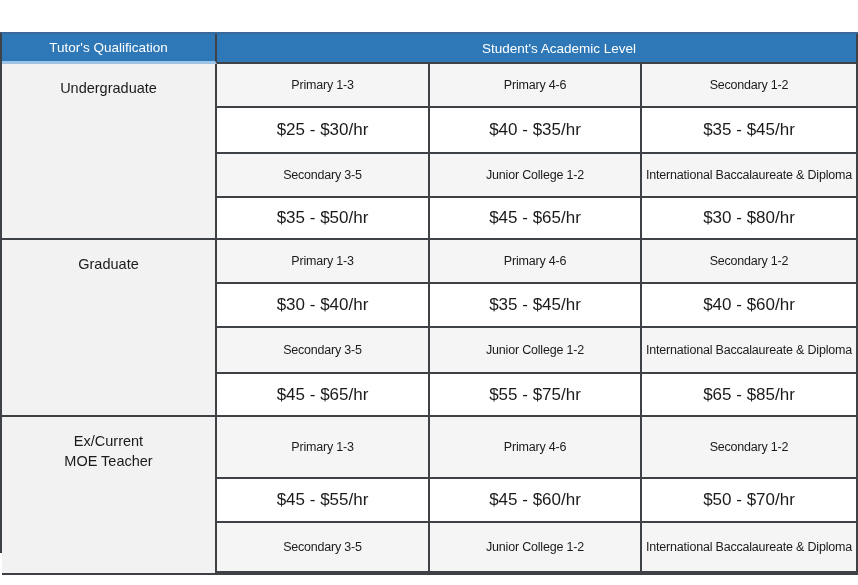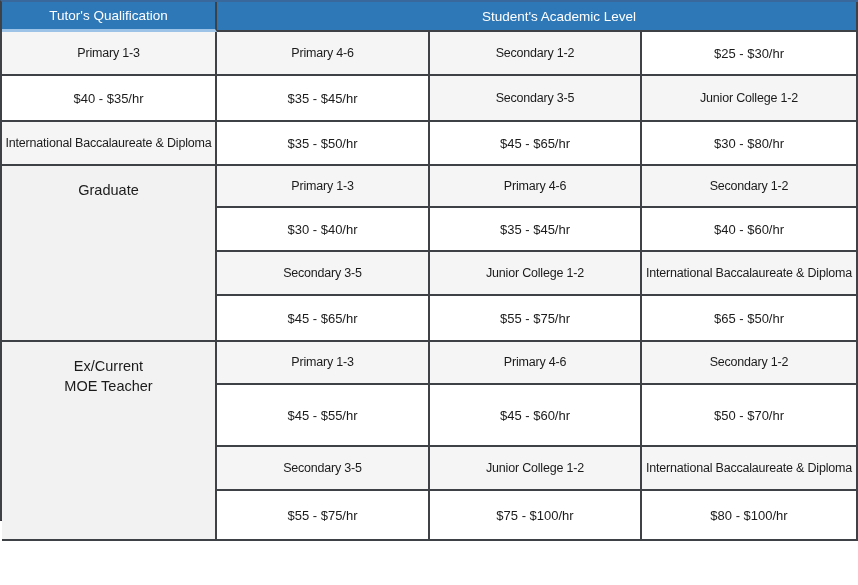--- a/index.html
+++ b/index.html
@@ -18,20 +18,21 @@
     display: grid;
     width: 858px;
     height: 521px;
     box-sizing: border-box;
     grid-template-columns: 215px 213px 212px 1fr;
     grid-template-rows: 30px 44px 46px 44px 42px 44px 44px 46px 43px 62px 44px 50px 1fr;
     border-top: 2px solid var(--top-edge, #39699C);
     border-left: 2px solid var(--border-dark, #3E4145);
     border-bottom: 1px solid var(--bottom-edge, #24272B);
     background: #701a75;
+    margin-top: 32px;
   }
   .cell {
     box-sizing: border-box;
     border-right: 2px solid var(--border-dark, #3E4145);
     border-bottom: 2px solid var(--border-dark, #3E4145);
     display: flex;
     align-items: center;
     justify-content: center;
     text-align: center;
     overflow: hidden;
@@ -60,34 +61,35 @@
   }
   .level-cell {
     background: var(--cell-gray, #F5F5F5);
     font-weight: normal;
     font-size: 12.5px;
     letter-spacing: -0.2px;
     line-height: 1.2;
   }
   .price-cell {
     background: #ffffff;
-    font-size: 13px;
+    font-size: 17px;
   }
   .row-span-4 {
     grid-row: span 4;
   }
 </style>
 </head>
 <body>
 
 <div class="page">
   <div class="grid">
     <div class="cell blue-header qual">Tutor's Qualification</div>
     <div class="cell blue-header levels">Student's Academic Level</div>
 
+  <div class="cell qual-cell row-span-4">Undergraduate</div>
       <div class="cell level-cell">Primary 1-3</div>
       <div class="cell level-cell">Primary 4-6</div>
       <div class="cell level-cell">Secondary 1-2</div>
       <div class="cell price-cell">$25 - $30/hr</div>
       <div class="cell price-cell">$40 - $35/hr</div>
       <div class="cell price-cell">$35 - $45/hr</div>
       <div class="cell level-cell">Secondary 3-5</div>
       <div class="cell level-cell">Junior College 1-2</div>
       <div class="cell level-cell">International Baccalaureate &amp; Diploma</div>
       <div class="cell price-cell">$35 - $50/hr</div>
@@ -98,21 +100,21 @@
       <div class="cell level-cell">Primary 4-6</div>
       <div class="cell level-cell">Secondary 1-2</div>
       <div class="cell price-cell">$30 - $40/hr</div>
       <div class="cell price-cell">$35 - $45/hr</div>
       <div class="cell price-cell">$40 - $60/hr</div>
       <div class="cell level-cell">Secondary 3-5</div>
       <div class="cell level-cell">Junior College 1-2</div>
       <div class="cell level-cell">International Baccalaureate &amp; Diploma</div>
       <div class="cell price-cell">$45 - $65/hr</div>
       <div class="cell price-cell">$55 - $75/hr</div>
-      <div class="cell price-cell">$65 - $50/hr</div>
+      <div class="cell price-cell">$65 - $85/hr</div>
       <div class="cell qual-cell row-span-4">Ex/Current
 MOE Teacher</div>
       <div class="cell level-cell">Primary 1-3</div>
       <div class="cell level-cell">Primary 4-6</div>
       <div class="cell level-cell">Secondary 1-2</div>
       <div class="cell price-cell">$45 - $55/hr</div>
       <div class="cell price-cell">$45 - $60/hr</div>
       <div class="cell price-cell">$50 - $70/hr</div>
       <div class="cell level-cell">Secondary 3-5</div>
       <div class="cell level-cell">Junior College 1-2</div>

